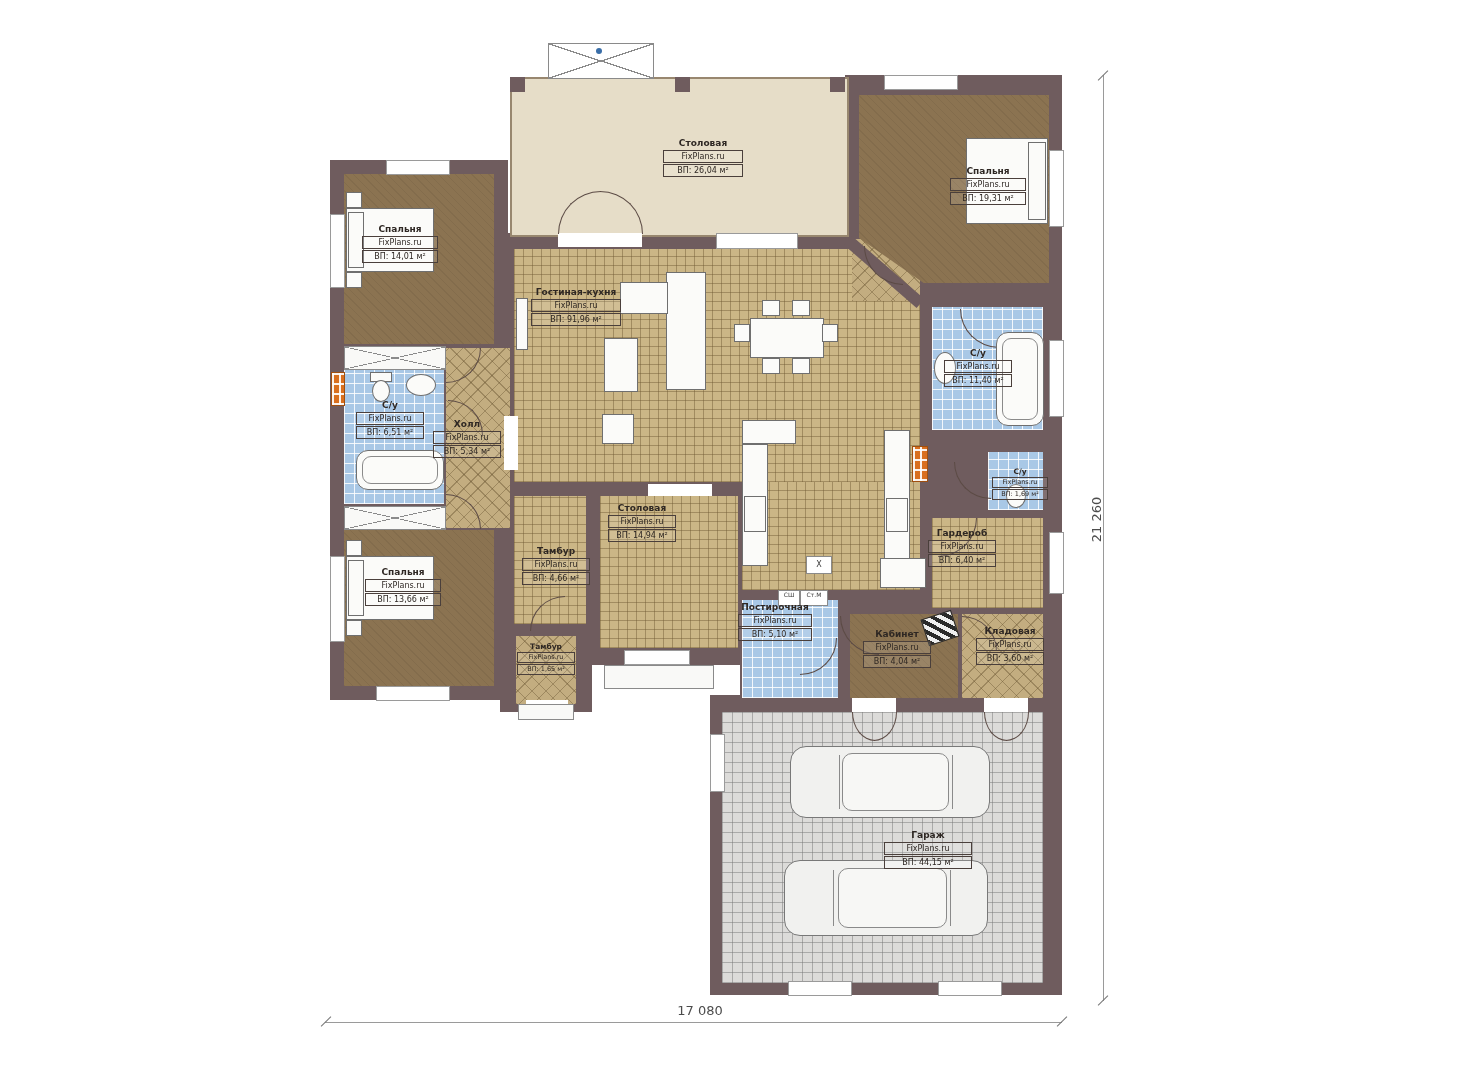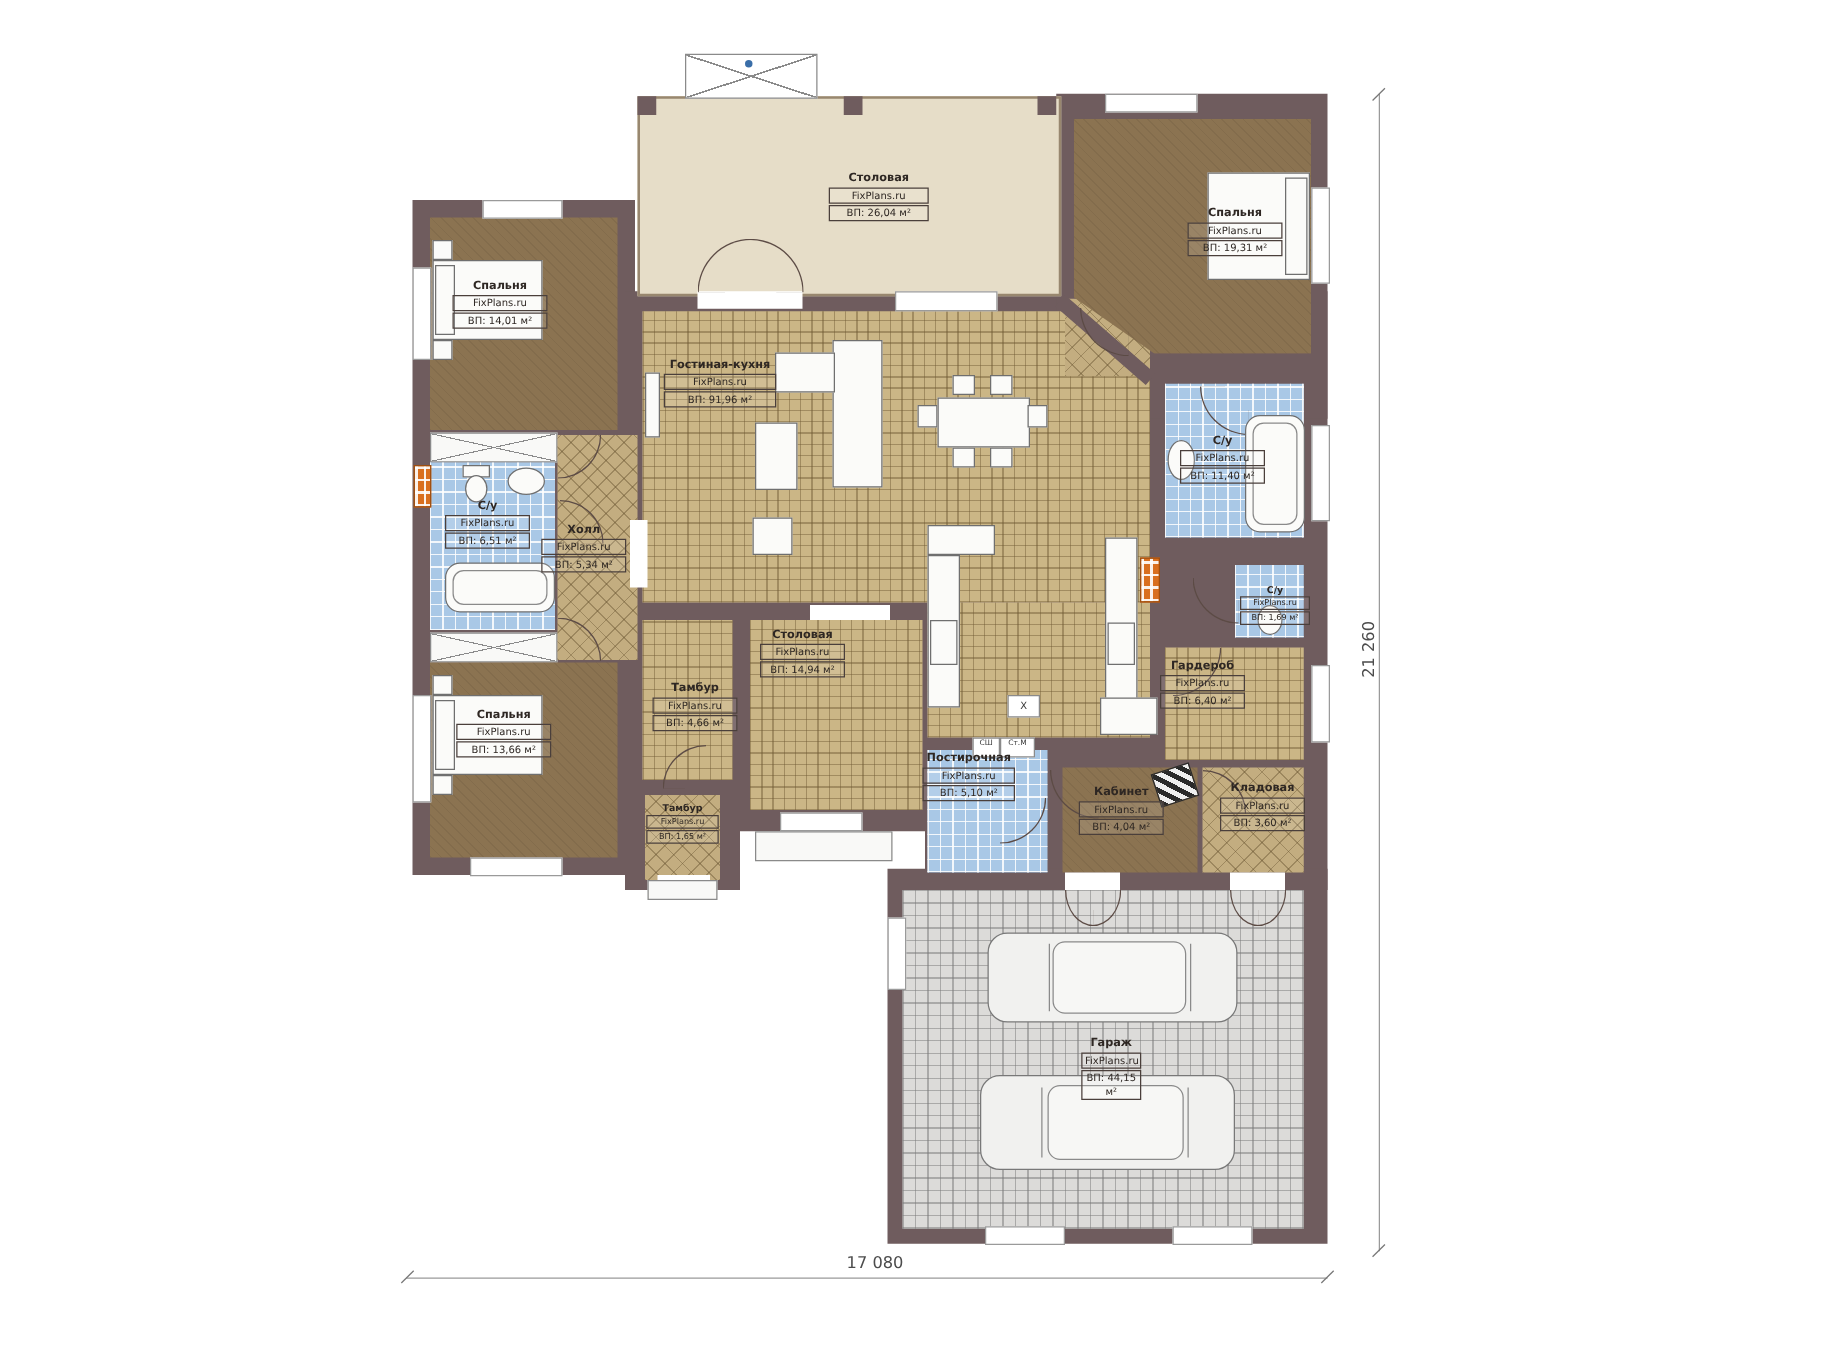--- a/index.html
+++ b/index.html
@@ -277,21 +277,21 @@
   <div class="rlabel" style="left:863px;top:629px;width:68px">
     <div class="nm">Кабинет</div>
     <div class="bx">FixPlans.ru</div>
     <div class="bx">ВП: 4,04 м²</div>
   </div>
   <div class="rlabel" style="left:976px;top:626px;width:68px">
     <div class="nm">Кладовая</div>
     <div class="bx">FixPlans.ru</div>
     <div class="bx">ВП: 3,60 м²</div>
   </div>
-  <div class="rlabel" style="left:865px;top:830px;width:48px">
+  <div class="rlabel" style="left:884px;top:830px;width:88px">
     <div class="nm">Гараж</div>
     <div class="bx">FixPlans.ru</div>
     <div class="bx">ВП: 44,15 м²</div>
   </div>
 
   <div class="dline" style="left:325px;top:1022px;width:737px;height:1px"></div>
   <div class="tick" style="left:319px;top:1021px"></div>
   <div class="tick" style="left:1055px;top:1021px"></div>
   <div class="dimlab" style="left:640px;top:1003px;width:120px">17 080</div>
   <div class="dline" style="left:1103px;top:75px;width:1px;height:926px"></div>

